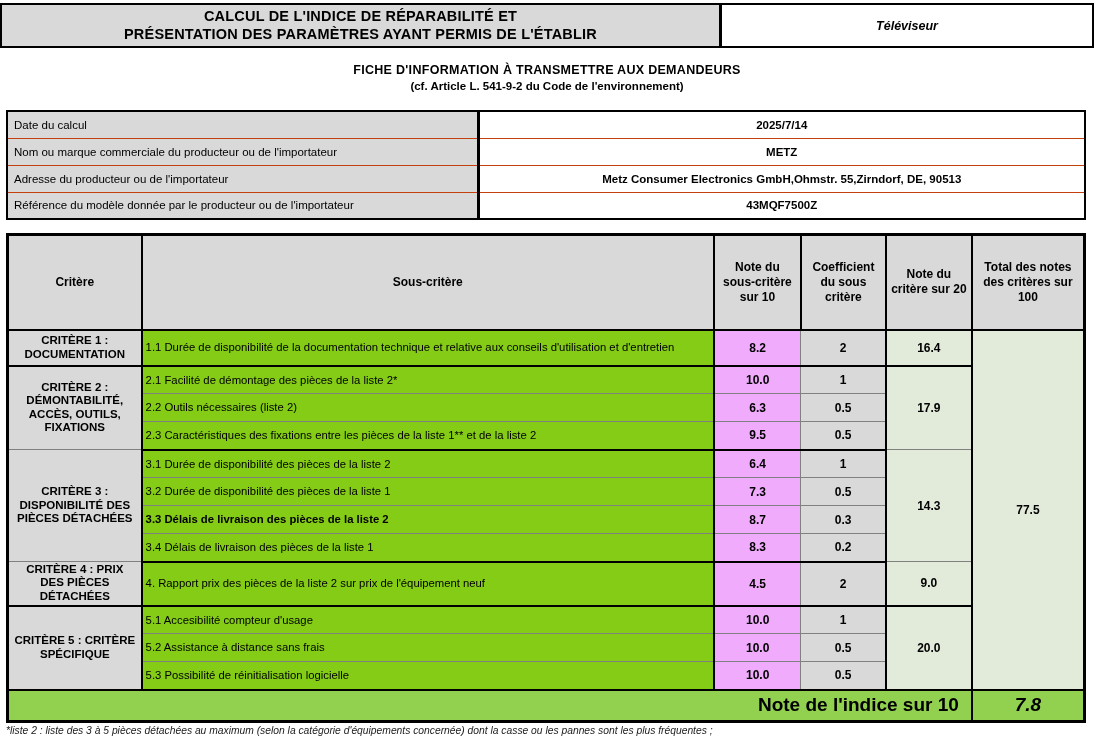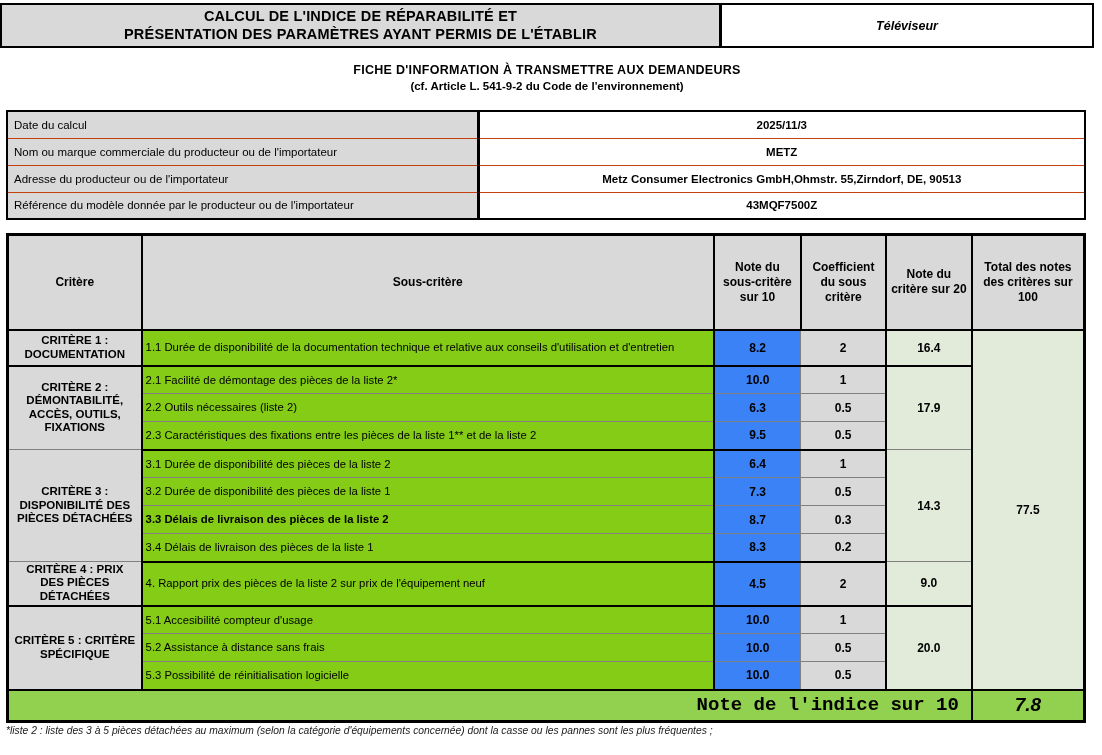--- a/index.html
+++ b/index.html
@@ -143,21 +143,21 @@
   td.c-sous {
     background: #84cc16;
     text-align: left;
     vertical-align: middle;
     padding: 0 3px;
     font-size: 11.3px;
     line-height: 1.25;
     border-right: 2px solid #000;
   }
   td.c-note10 {
-    background: #3b82f6;
+    background: #f0abfc;
     text-align: center;
     vertical-align: middle;
     font-weight: bold;
     font-size: 12px;
   }
   td.c-coef {
     background: #d9d9d9;
     text-align: center;
     vertical-align: middle;
     font-weight: bold;
@@ -185,21 +185,20 @@
   
   td.f-label {
     background: #92d050;
     text-align: right;
     vertical-align: middle;
     font-weight: bold;
     font-size: 19px;
     padding-right: 12px;
     height: 32px;
     border: 2px solid #000;
-    font-family: Liberation Mono, monospace;
   }
   td.f-value {
     background: #92d050;
     text-align: center;
     vertical-align: middle;
     font-weight: bold;
     font-size: 19px;
     height: 15px;
     border: 2px solid #000;
     font-style: italic;
@@ -230,21 +229,21 @@
 
 <div class="subtitle">
   <div class="l1">FICHE D'INFORMATION À TRANSMETTRE AUX DEMANDEURS</div>
   <div class="l2">(cf. Article L. 541-9-2 du Code de l'environnement)</div>
 </div>
 
 <table class="info-table">
   <tbody>
     <tr>
       <td class="label">Date du calcul</td>
-      <td class="value">2025/11/3</td>
+      <td class="value">2025/7/14</td>
     </tr>
     <tr>
       <td class="label">Nom ou marque commerciale du producteur ou de l'importateur</td>
       <td class="value">METZ</td>
     </tr>
     <tr>
       <td class="label">Adresse du producteur ou de l'importateur</td>
       <td class="value">Metz Consumer Electronics GmbH,Ohmstr. 55,Zirndorf, DE, 90513</td>
     </tr>
     <tr>

